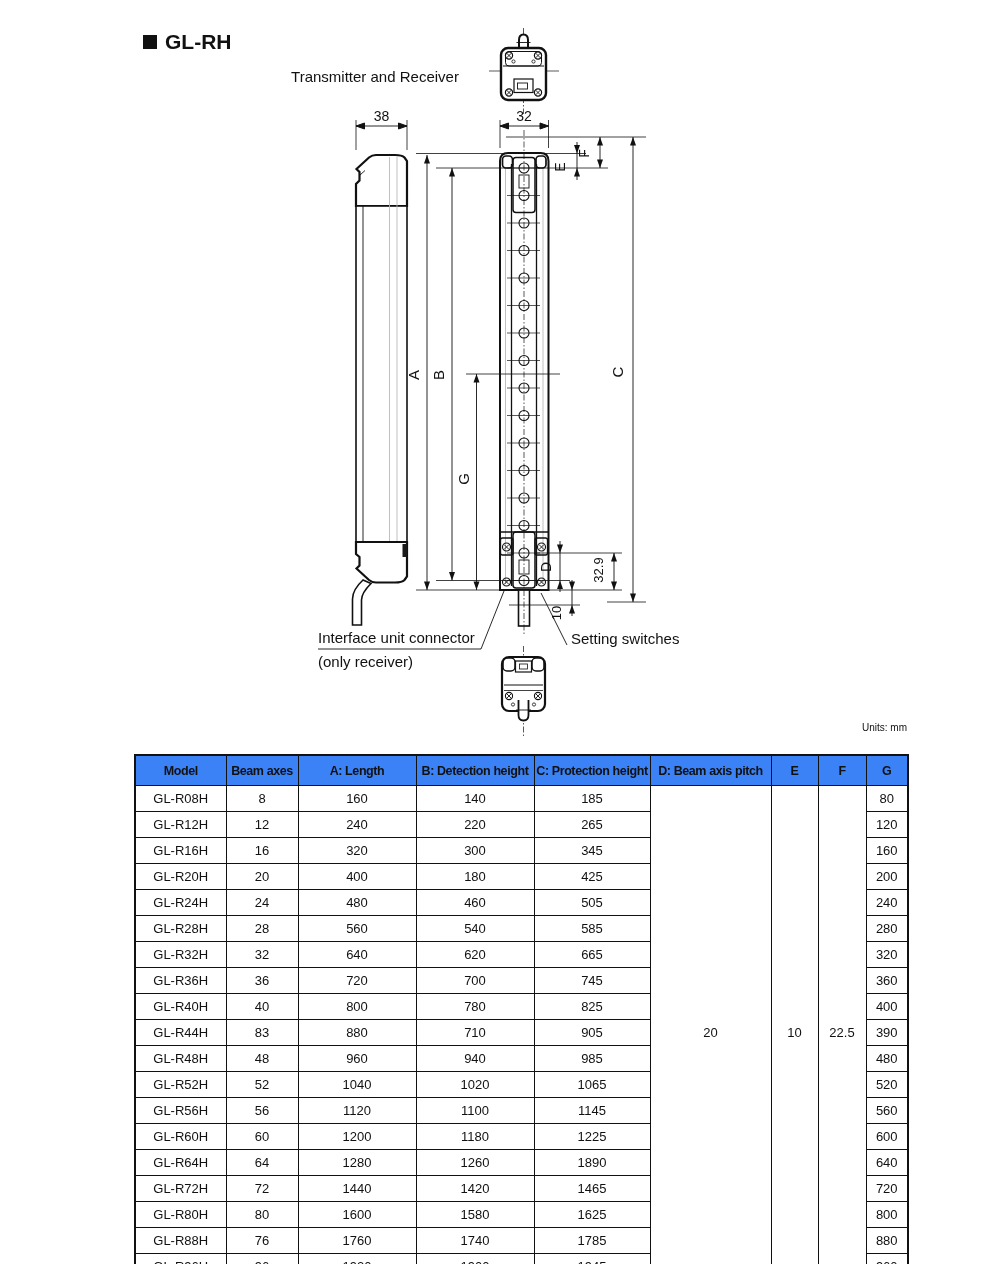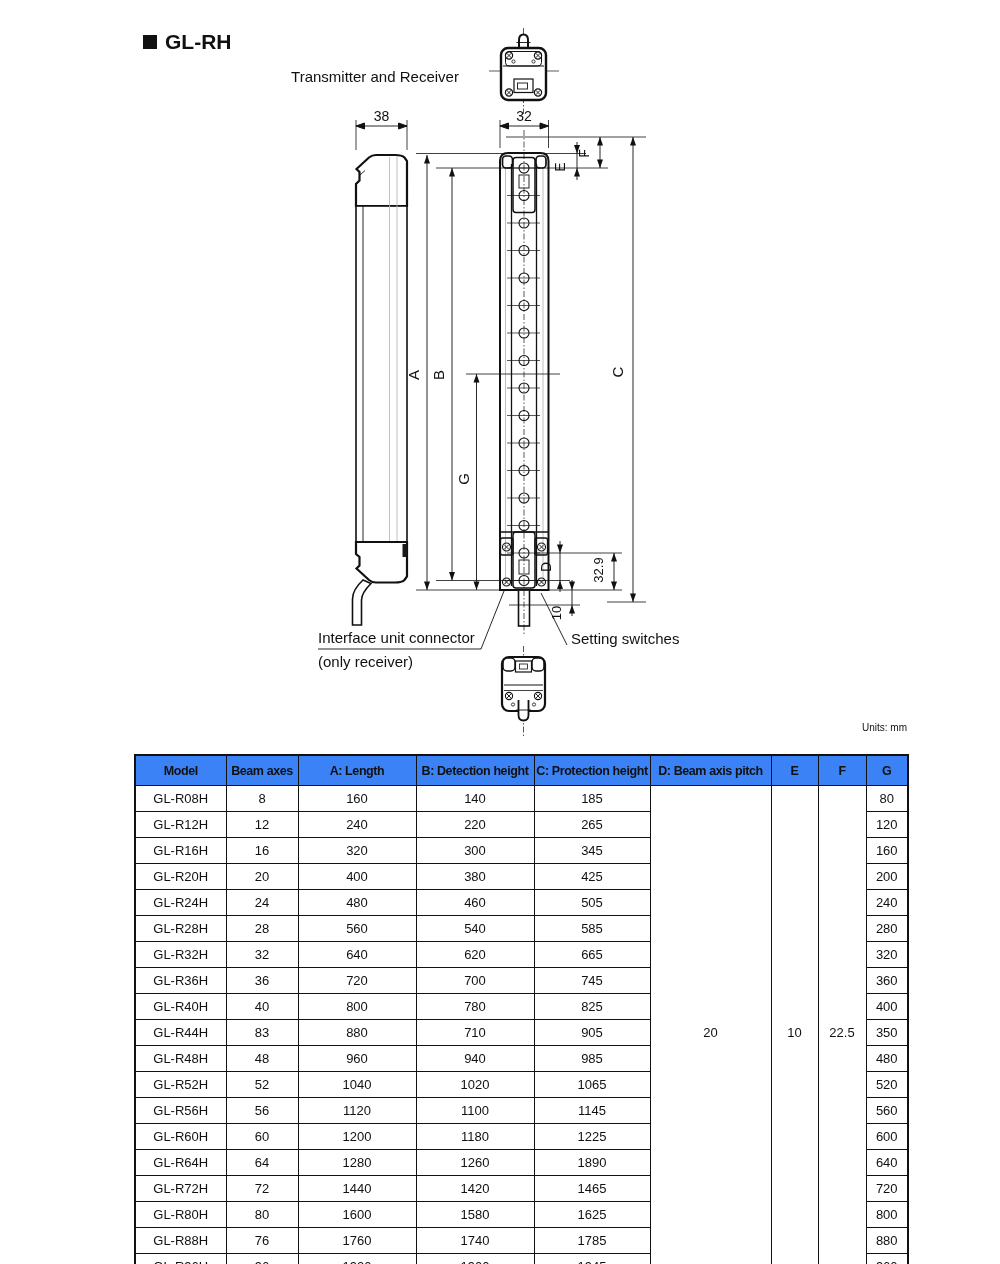--- a/index.html
+++ b/index.html
@@ -293,21 +293,21 @@
           <td>16</td>
           <td>320</td>
           <td>300</td>
           <td>345</td>
           <td>160</td>
         </tr>
         <tr>
           <td>GL-R20H</td>
           <td>20</td>
           <td>400</td>
-          <td>380</td>
+          <td>180</td>
           <td>425</td>
           <td>200</td>
         </tr>
         <tr>
           <td>GL-R24H</td>
           <td>24</td>
           <td>480</td>
           <td>460</td>
           <td>505</td>
           <td>240</td>
@@ -343,21 +343,21 @@
           <td>780</td>
           <td>825</td>
           <td>400</td>
         </tr>
         <tr>
           <td>GL-R44H</td>
           <td>83</td>
           <td>880</td>
           <td>710</td>
           <td>905</td>
-          <td>350</td>
+          <td>390</td>
         </tr>
         <tr>
           <td>GL-R48H</td>
           <td>48</td>
           <td>960</td>
           <td>940</td>
           <td>985</td>
           <td>480</td>
         </tr>
         <tr>

